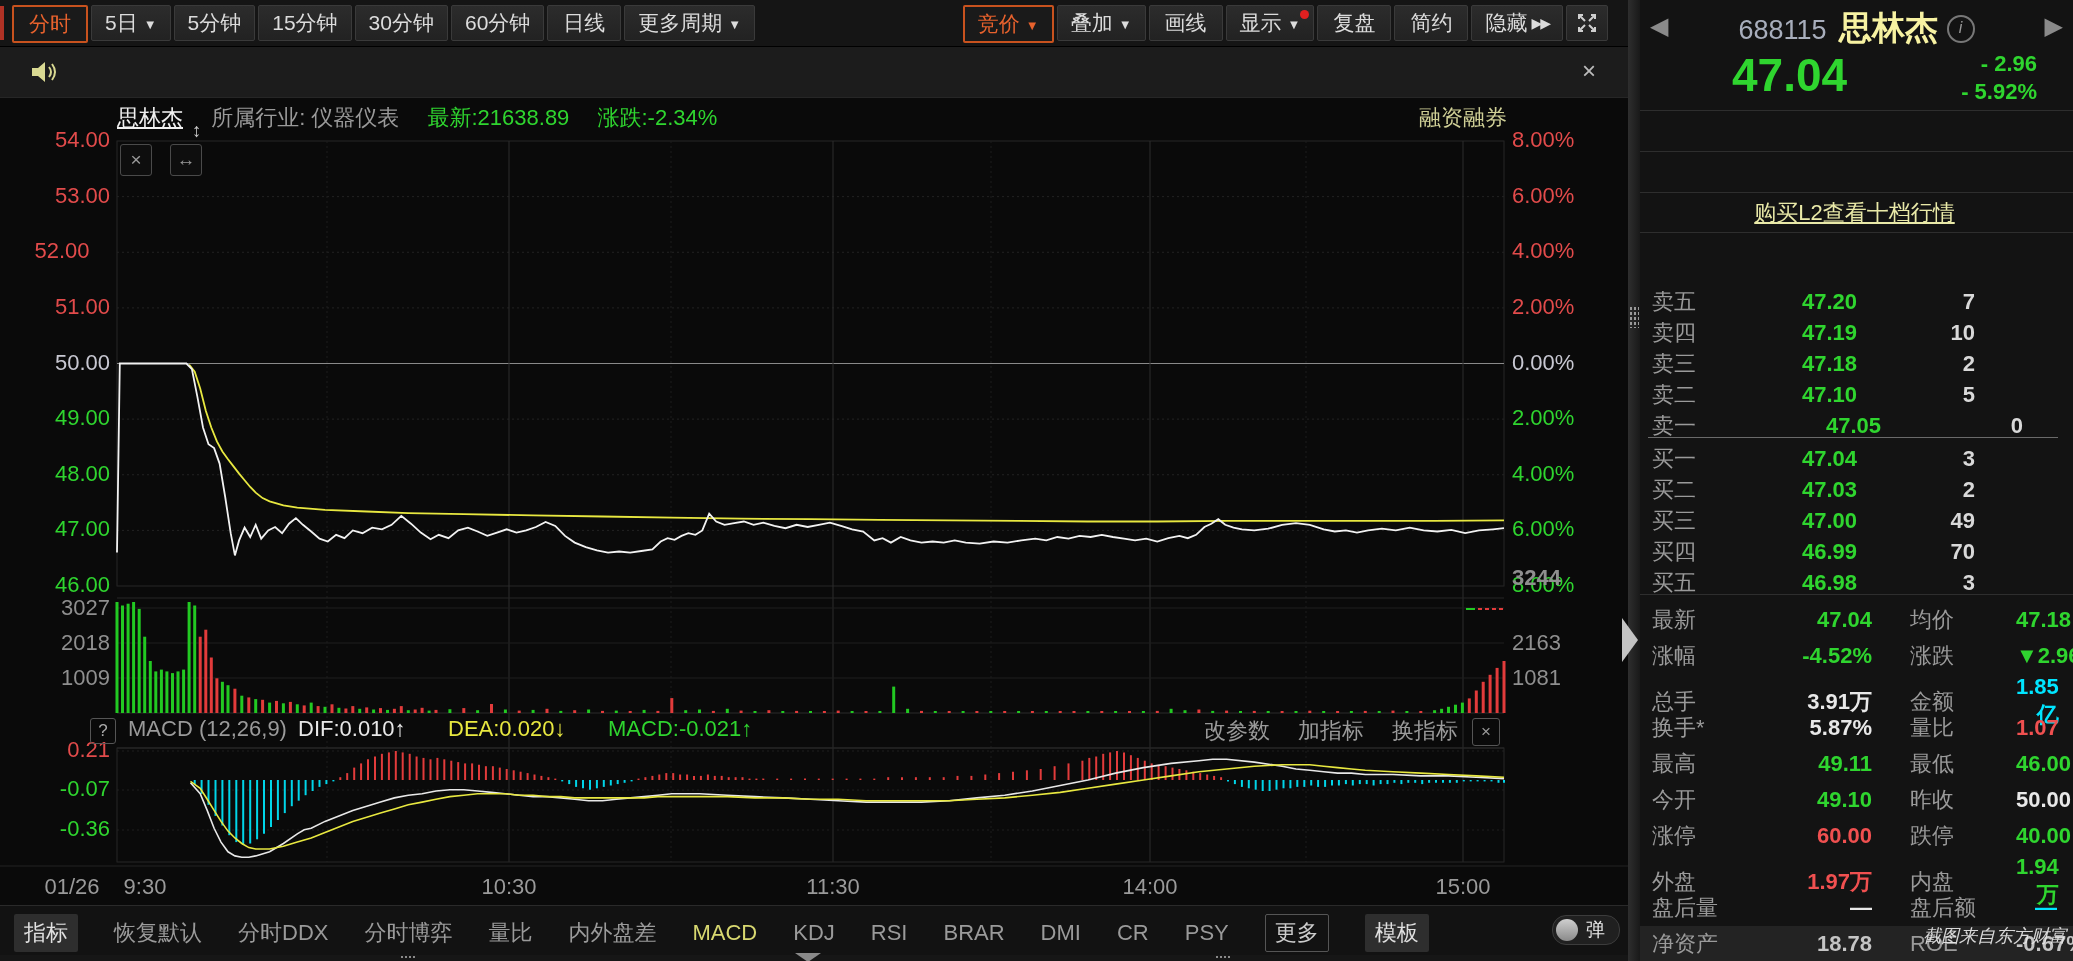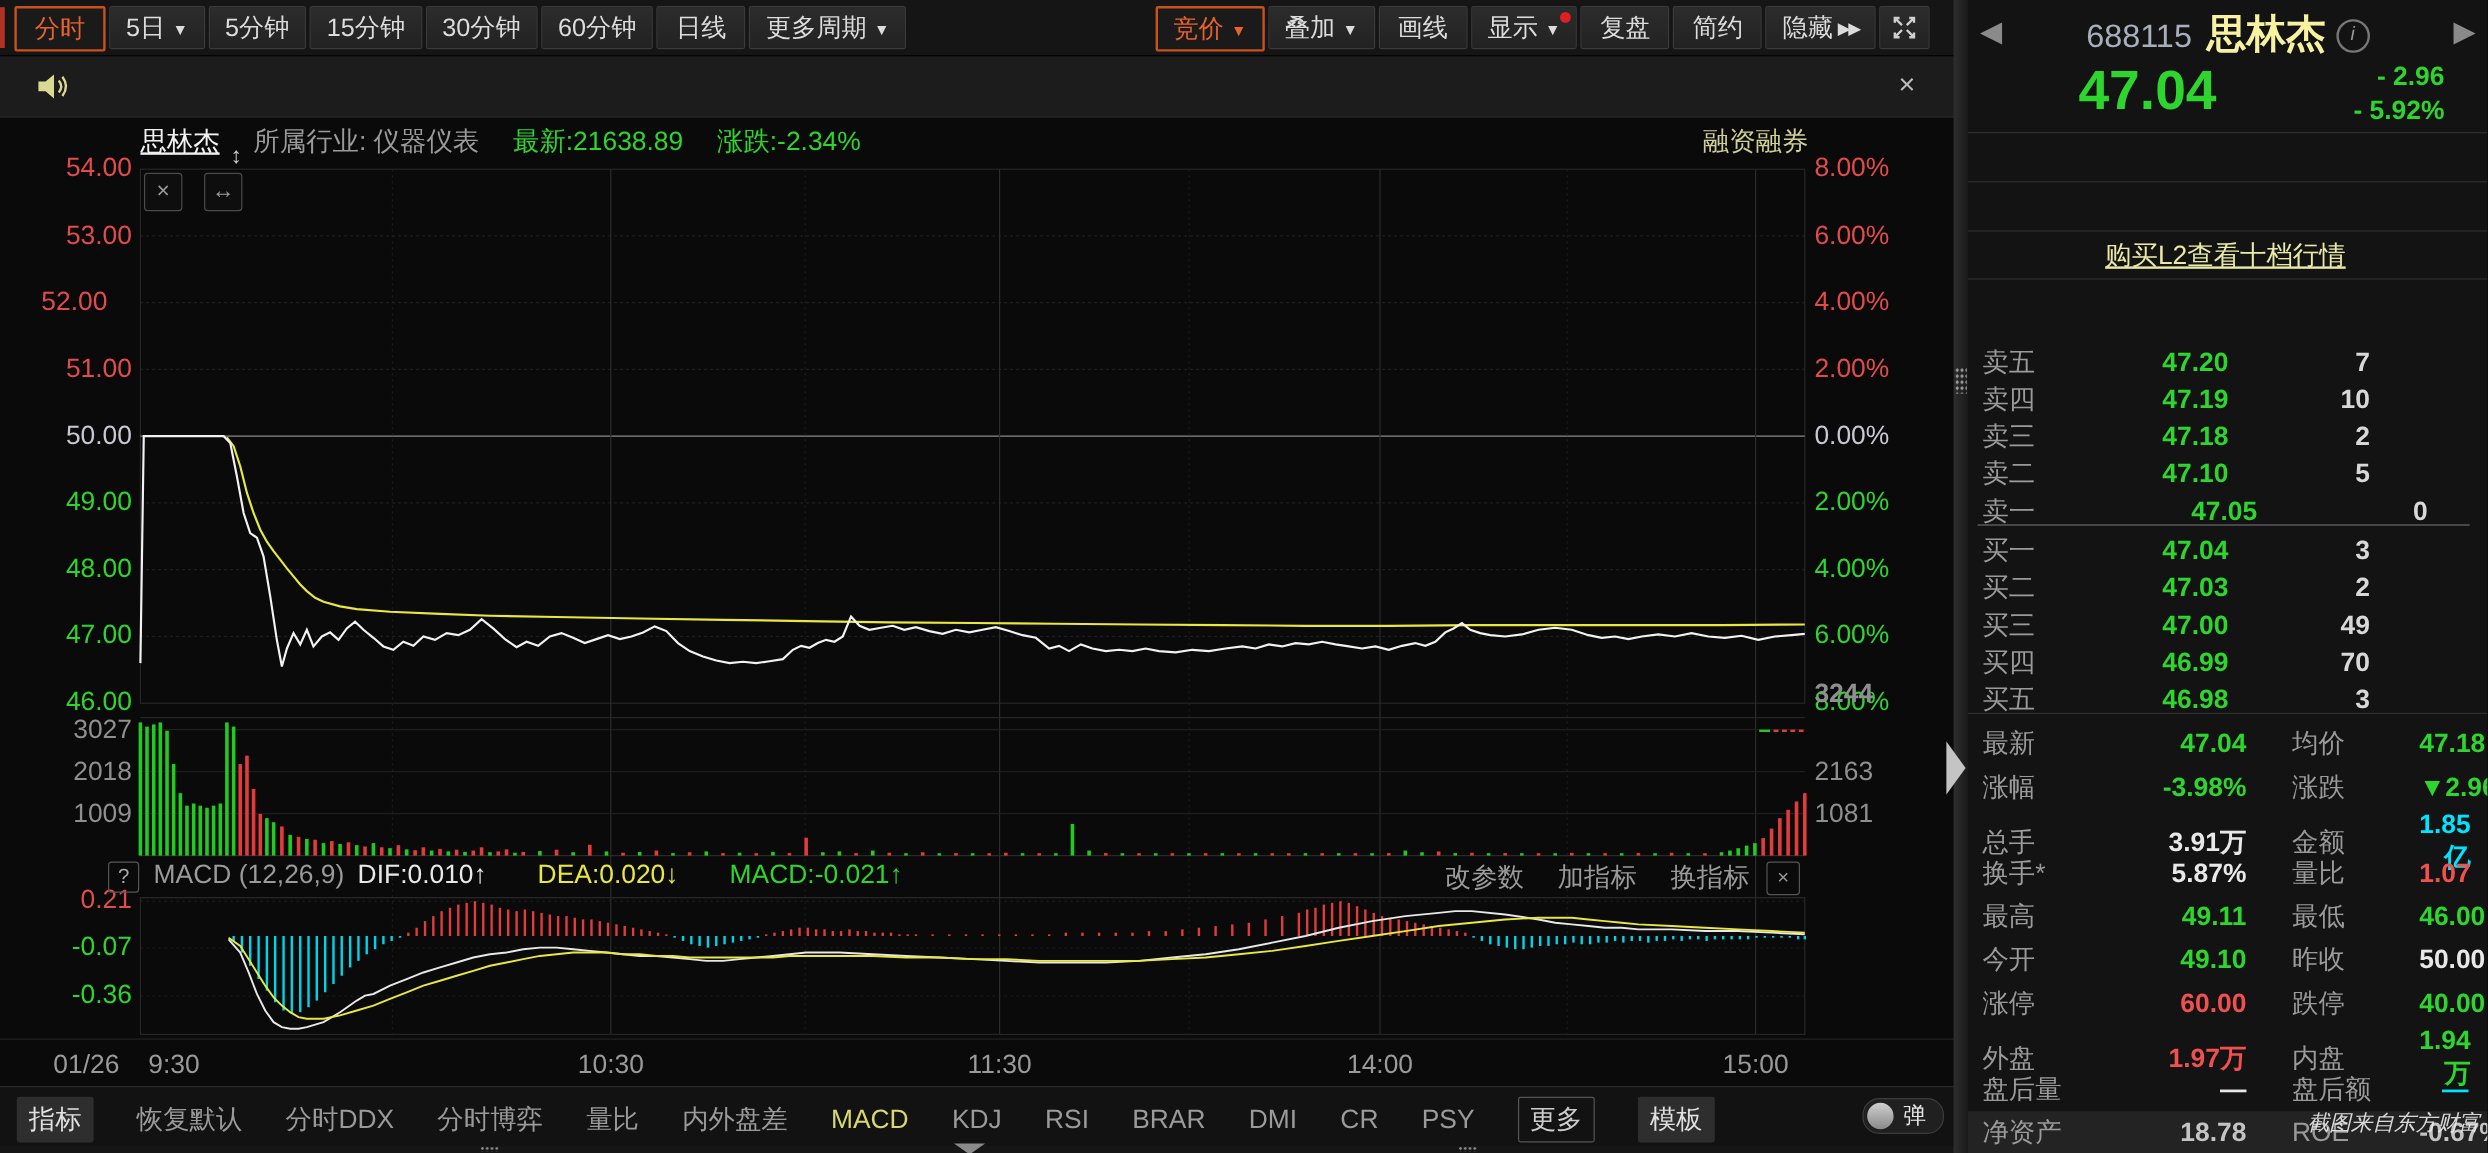--- a/index.html
+++ b/index.html
@@ -711,21 +711,21 @@
     <div class="p-sep" style="top:594px;"></div>
     <div id="stats">
         <div class="st-row" style="top: 602px;">
           <span class="lbl">最新</span>
           <span class="st-val" style="color:#2fd52f">47.04</span>
           <span class="lbl st-l2">均价</span>
           <span class="st-val" style="color:#2fd52f">47.18</span>
         </div>
         <div class="st-row" style="top: 638px;">
           <span class="lbl">涨幅</span>
-          <span class="st-val" style="color:#2fd52f">-3.98%</span>
+          <span class="st-val" style="color:#2fd52f">-4.52%</span>
           <span class="lbl st-l2">涨跌</span>
           <span class="st-val" style="color:#2fd52f">▼2.96</span>
         </div>
         <div class="st-row" style="top: 674px;">
           <span class="lbl">总手</span>
           <span class="st-val" style="color:#e8e8e8">3.91万</span>
           <span class="lbl st-l2">金额</span>
           <span class="st-val" style="color:#00e5ff">1.85亿</span>
         </div>
         <div class="st-row" style="top: 710px;">

